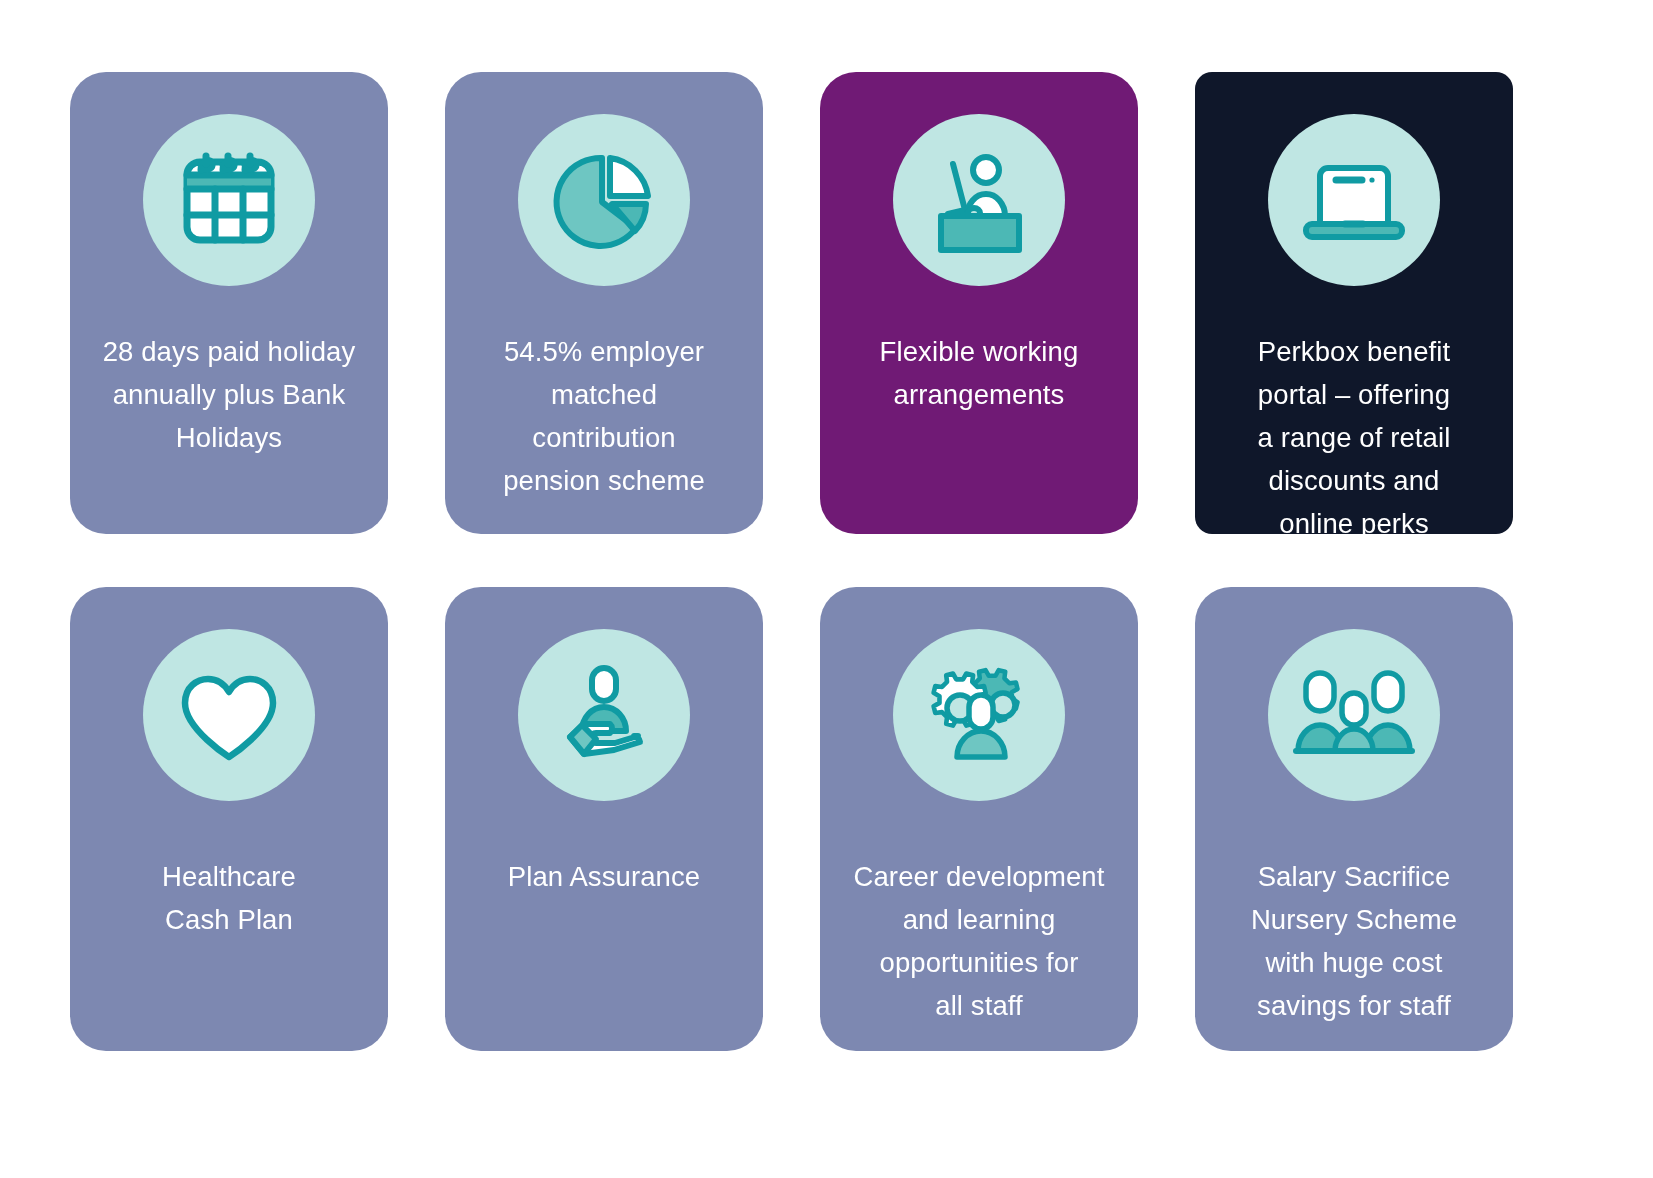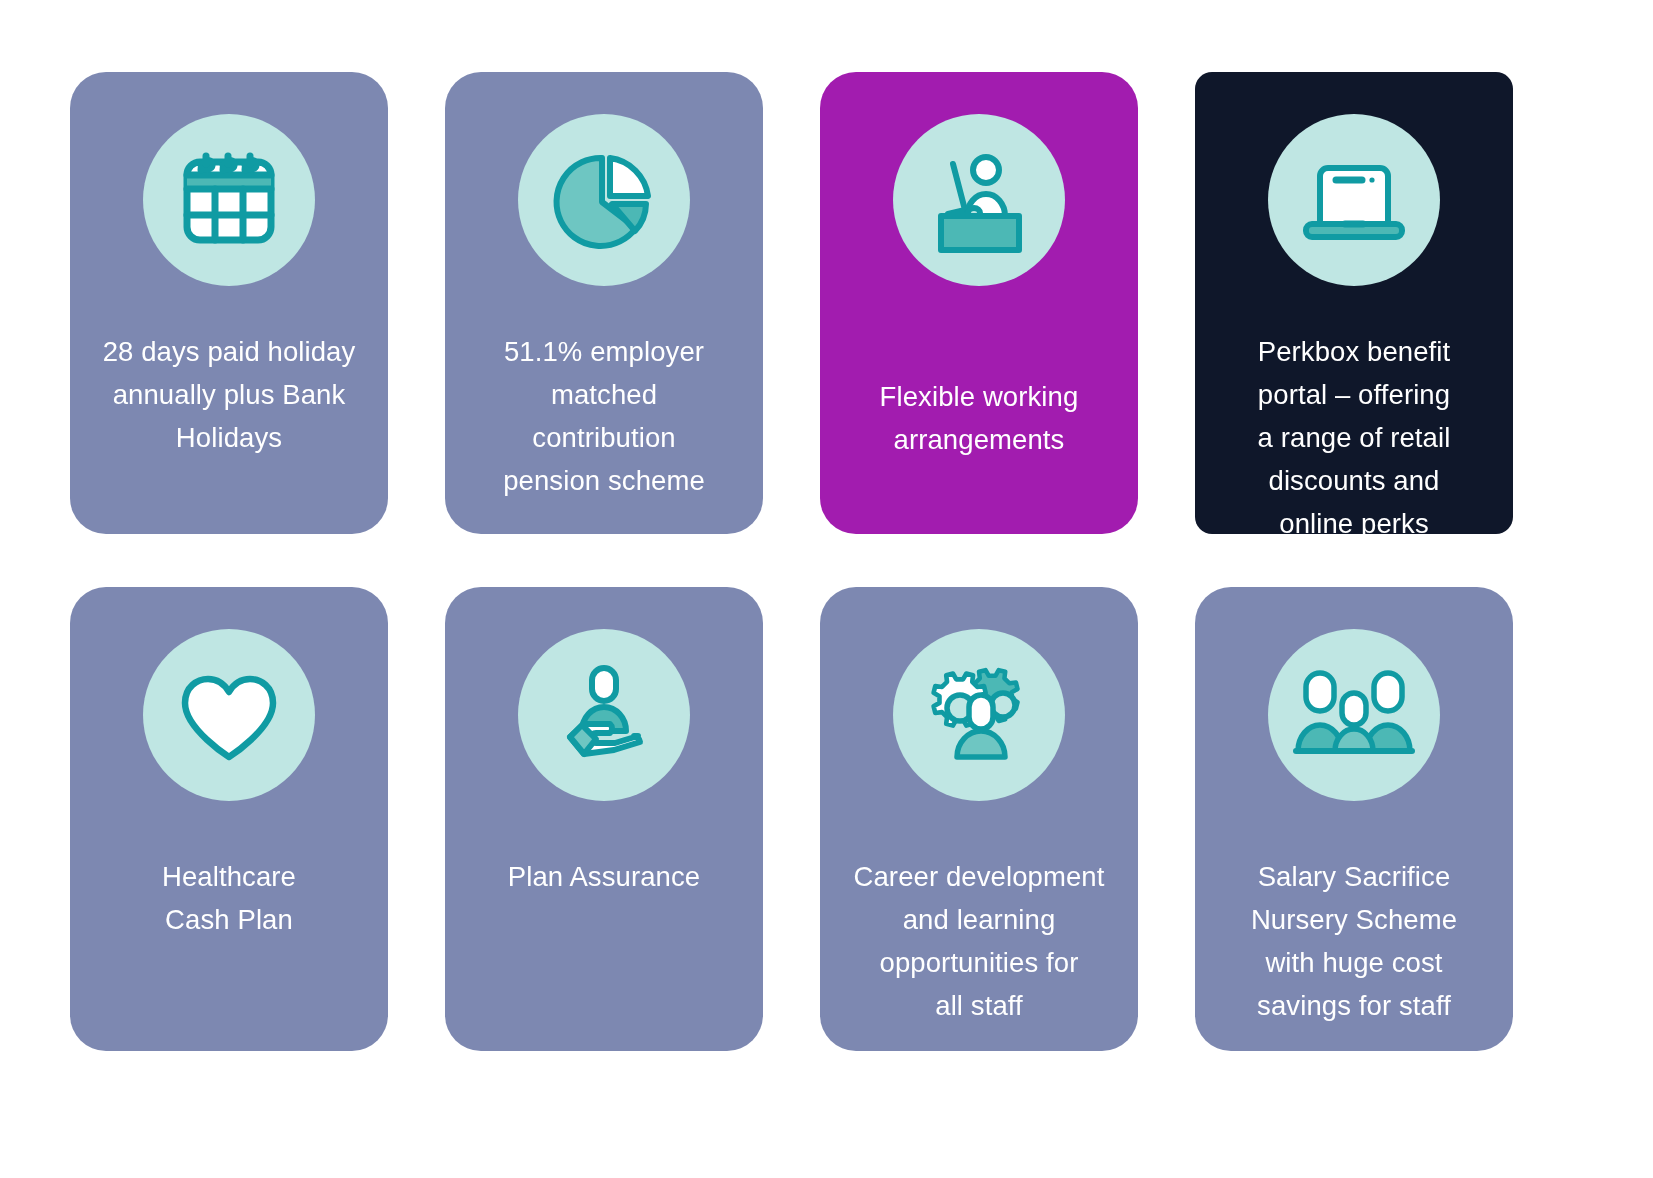--- a/index.html
+++ b/index.html
@@ -88,27 +88,27 @@
   <div class="card r1" style="background: rgb(125, 136, 177);">
     <div class="icon-circle" style="background: rgb(191, 230, 227);">
       <svg width="128" height="128" viewBox="0 0 128 128">
         <g stroke="#109ba3" stroke-width="6" stroke-linejoin="round" stroke-linecap="round">
           <path d="M62 22 A44 44 0 1 0 96 92 L62 66 Z" fill="#6ec6c2"></path>
           <path d="M70 22 A44 44 0 0 1 108 60 L70 60 Z" fill="#ffffff"></path>
           <path d="M72 68 L106 68 A40 40 0 0 1 95 95 Z" fill="#4cb8b5"></path>
         </g>
       </svg>
     </div>
-    <div class="card-text" style="color: rgb(255, 255, 255);">51.1% employer
+    <div class="card-text" style="color: rgb(255, 255, 255);">54.5% employer
 matched
 contribution
 pension scheme</div>
   </div>
 
-  <div class="card r1" style="background: #a21caf; gap: 45px;">
+  <div class="card r1" style="background: #701a75;">
     <div class="icon-circle" style="background: rgb(191, 230, 227);">
       <svg width="128" height="128" viewBox="0 0 128 128">
         <g fill="none" stroke="#109ba3" stroke-width="6" stroke-linecap="round" stroke-linejoin="round">
           <path d="M38 28 L50 74"></path>
           <path d="M50 74 L33 78"></path>
           <circle cx="71" cy="34" r="13" fill="#ffffff"></circle>
           <path d="M52 80 a19 22 0 0 1 38 0 z" fill="#ffffff"></path>
           <ellipse cx="59" cy="77" rx="6" ry="5" fill="#bfe6e3"></ellipse>
           <rect x="26" y="80" width="78" height="34" fill="#4cb8b5"></rect>
         </g>

